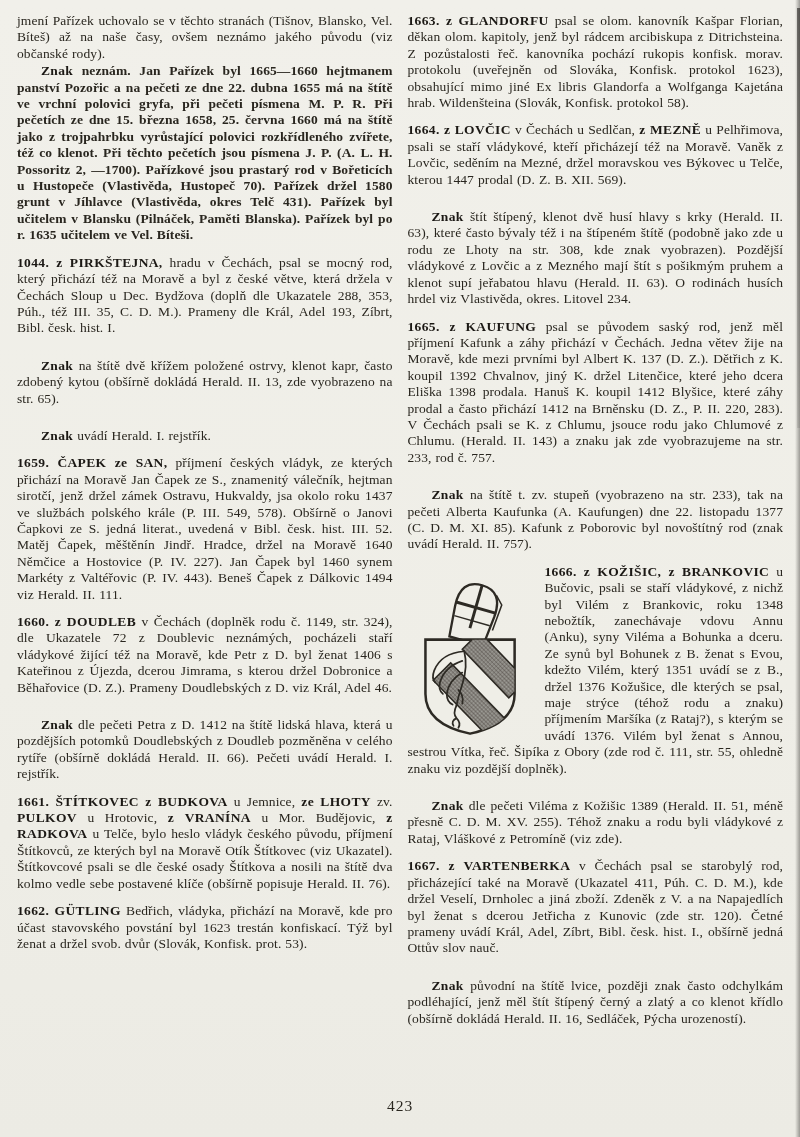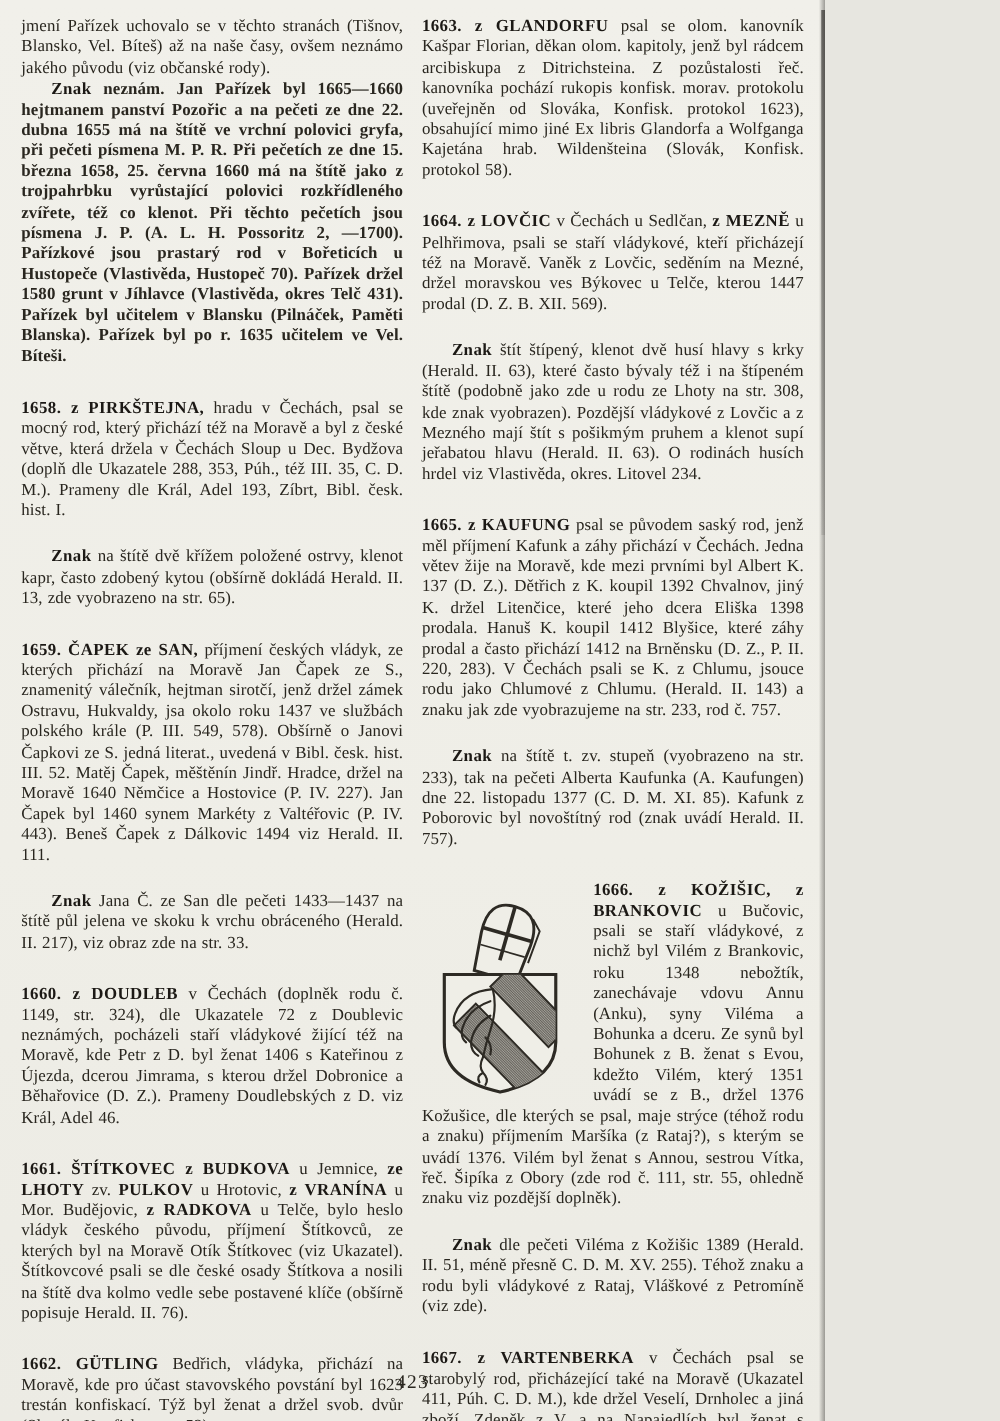--- a/index.html
+++ b/index.html
@@ -3,21 +3,21 @@
 <meta charset="utf-8">
 <style>
   html,body{margin:0;padding:0;}
   body{
     width:800px;height:1137px;
     background:#e7e6e0;
     font-family:"Liberation Serif","DejaVu Serif",serif;
   }
   .sheet{
     position:relative;
-    width:660px;height:1137px;
+    width:800px;height:1137px;
     background:linear-gradient(180deg,#f1f0ea 0%,#efeee7 60%,#ecebe4 100%);
     overflow:hidden;
     color:#29261f;
   }
   .scan-edge{
     position:absolute;top:0;right:0;width:5px;height:100%;
     background:linear-gradient(to left,rgba(30,28,25,.40),rgba(30,28,25,0));
     pointer-events:none;
   }
   .scan-edge-marks{
@@ -31,21 +31,21 @@
   .col{flex:1;min-width:0;}
   .block{
     margin:0;
     font-size:13.5px;
     line-height:16.4px;
     text-align:justify;
     letter-spacing:.1px;
     word-spacing:.5px;
   }
   .block b{letter-spacing:.35px;color:#1c1915;}
-  .entry{margin-top:25px;}
+  .entry{margin-top:11px;}
   .znak{margin-top:21px;text-indent:24px;}
   .znak-flow{margin-top:1px;text-indent:24px;font-weight:bold;}
   .continuation{margin-top:0;}
   .arms{
     float:left;
     width:126px;height:156px;
     margin:17px 11px 3px 0;
   }
   .footer{
     position:absolute;left:0;right:0;bottom:22px;
@@ -56,25 +56,26 @@
   }
 </style>
 </head>
 <body>
 
 <div class="sheet">
   <div class="columns">
     <div class="col">
         <p class="block continuation"><span>jmení Pařízek uchovalo se v těchto stranách (Tišnov, Blansko, Vel. Bíteš) až na naše časy, ovšem neznámo jakého původu (viz občanské rody).</span></p>
         <p class="block znak-flow"><b>Znak</b><span> neznám. Jan Pařízek byl 1665—1660 hejtmanem panství Pozořic a na pečeti ze dne 22. dubna 1655 má na štítě ve vrchní polovici gryfa, při pečeti písmena M. P. R. Při pečetích ze dne 15. března 1658, 25. června 1660 má na štítě jako z trojpahrbku vyrůstající polovici rozkřídleného zvířete, též co klenot. Při těchto pečetích jsou písmena J. P. (A. L. H. Possoritz 2, —1700). Pařízkové jsou prastarý rod v Bořeticích u Hustopeče (Vlastivěda, Hustopeč 70). Pařízek držel 1580 grunt v Jíhlavce (Vlastivěda, okres Telč 431). Pařízek byl učitelem v Blansku (Pilnáček, Paměti Blanska). Pařízek byl po r. 1635 učitelem ve Vel. Bíteši.</span></p>
-        <p class="block entry"><b>1658. z PIRKŠTEJNA,</b><span> hradu v Čechách, psal se mocný rod, který přichází též na Moravě a byl z české větve, která držela v Čechách Sloup u Dec. Bydžova (doplň dle Ukazatele 288, 353, Púh., též III. 35, C. D. M.). Prameny dle Král, Adel 193, Zíbrt, Bibl. česk. hist. I.</span></p>
+        <p class="block entry"><b>1044. z PIRKŠTEJNA,</b><span> hradu v Čechách, psal se mocný rod, který přichází též na Moravě a byl z české větve, která držela v Čechách Sloup u Dec. Bydžova (doplň dle Ukazatele 288, 353, Púh., též III. 35, C. D. M.). Prameny dle Král, Adel 193, Zíbrt, Bibl. česk. hist. I.</span></p>
         <p class="block znak"><b>Znak</b><span> na štítě dvě křížem položené ostrvy, klenot kapr, často zdobený kytou (obšírně dokládá Herald. II. 13, zde vyobrazeno na str. 65).</span></p>
+        <p class="block znak"><b>Znak</b><span> uvádí Herald. I. rejstřík.</span></p>
         <p class="block entry"><b>1659. ČAPEK ze SAN,</b><span> příjmení českých vládyk, ze kterých přichází na Moravě Jan Čapek ze S., znamenitý válečník, hejtman sirotčí, jenž držel zámek Ostravu, Hukvaldy, jsa okolo roku 1437 ve službách polského krále (P. III. 549, 578). Obšírně o Janovi Čapkovi ze S. jedná literat., uvedená v Bibl. česk. hist. III. 52. Matěj Čapek, měštěnín Jindř. Hradce, držel na Moravě 1640 Němčice a Hostovice (P. IV. 227). Jan Čapek byl 1460 synem Markéty z Valtéřovic (P. IV. 443). Beneš Čapek z Dálkovic 1494 viz Herald. II. 111.</span></p>
-        <p class="block znak"><b>Znak</b><span> Jana Č. ze San dle pečeti 1433—1437 na štítě půl jelena ve skoku k vrchu obráceného (Herald. II. 217), viz obraz zde na str. 33.</span></p>
         <p class="block entry"><b>1660. z DOUDLEB</b><span> v Čechách (doplněk rodu č. 1149, str. 324), dle Ukazatele 72 z Doublevic neznámých, pocházeli staří vládykové žijící též na Moravě, kde Petr z D. byl ženat 1406 s Kateřinou z Újezda, dcerou Jimrama, s kterou držel Dobronice a Běhařovice (D. Z.). Prameny Doudlebských z D. viz Král, Adel 46.</span></p>
+        <p class="block znak"><b>Znak</b><span> dle pečeti Petra z D. 1412 na štítě lidská hlava, která u pozdějších potomků Doudlebských z Doudleb pozměněna v celého rytíře (obšírně dokládá Herald. II. 66). Pečeti uvádí Herald. I. rejstřík.</span></p>
         <p class="block entry"><b>1661. ŠTÍTKOVEC z BUDKOVA</b><span> u Jemnice, </span><b>ze LHOTY</b><span> zv. </span><b>PULKOV</b><span> u Hrotovic, </span><b>z VRANÍNA</b><span> u Mor. Budějovic, </span><b>z RADKOVA</b><span> u Telče, bylo heslo vládyk českého původu, příjmení Štítkovců, ze kterých byl na Moravě Otík Štítkovec (viz Ukazatel). Štítkovcové psali se dle české osady Štítkova a nosili na štítě dva kolmo vedle sebe postavené klíče (obšírně popisuje Herald. II. 76).</span></p>
         <p class="block entry"><b>1662. GÜTLING</b><span> Bedřich, vládyka, přichází na Moravě, kde pro účast stavovského povstání byl 1623 trestán konfiskací. Týž byl ženat a držel svob. dvůr (Slovák, Konfisk. prot. 53).</span></p>
       </div>
     <div class="col">
         <p class="block continuation"><b>1663. z GLANDORFU</b><span> psal se olom. kanovník Kašpar Florian, děkan olom. kapitoly, jenž byl rádcem arcibiskupa z Ditrichsteina. Z pozůstalosti řeč. kanovníka pochází rukopis konfisk. morav. protokolu (uveřejněn od Slováka, Konfisk. protokol 1623), obsahující mimo jiné Ex libris Glandorfa a Wolfganga Kajetána hrab. Wildenšteina (Slovák, Konfisk. protokol 58).</span></p>
         <p class="block entry"><b>1664. z LOVČIC</b><span> v Čechách u Sedlčan, </span><b>z MEZNĚ</b><span> u Pelhřimova, psali se staří vládykové, kteří přicházejí též na Moravě. Vaněk z Lovčic, seděním na Mezné, držel moravskou ves Býkovec u Telče, kterou 1447 prodal (D. Z. B. XII. 569).</span></p>
         <p class="block znak"><b>Znak</b><span> štít štípený, klenot dvě husí hlavy s krky (Herald. II. 63), které často bývaly též i na štípeném štítě (podobně jako zde u rodu ze Lhoty na str. 308, kde znak vyobrazen). Pozdější vládykové z Lovčic a z Mezného mají štít s pošikmým pruhem a klenot supí jeřabatou hlavu (Herald. II. 63). O rodinách husích hrdel viz Vlastivěda, okres. Litovel 234.</span></p>
         <p class="block entry"><b>1665. z KAUFUNG</b><span> psal se původem saský rod, jenž měl příjmení Kafunk a záhy přichází v Čechách. Jedna větev žije na Moravě, kde mezi prvními byl Albert K. 137 (D. Z.). Dětřich z K. koupil 1392 Chvalnov, jiný K. držel Litenčice, které jeho dcera Eliška 1398 prodala. Hanuš K. koupil 1412 Blyšice, které záhy prodal a často přichází 1412 na Brněnsku (D. Z., P. II. 220, 283). V Čechách psali se K. z Chlumu, jsouce rodu jako Chlumové z Chlumu. (Herald. II. 143) a znaku jak zde vyobrazujeme na str. 233, rod č. 757.</span></p>
         <p class="block znak"><b>Znak</b><span> na štítě t. zv. stupeň (vyobrazeno na str. 233), tak na pečeti Alberta Kaufunka (A. Kaufungen) dne 22. listopadu 1377 (C. D. M. XI. 85). Kafunk z Poborovic byl novoštítný rod (znak uvádí Herald. II. 757).</span></p>
         <p class="block entry"><svg class="arms" viewBox="0 0 130 160" xmlns="http://www.w3.org/2000/svg" aria-hidden="true">

